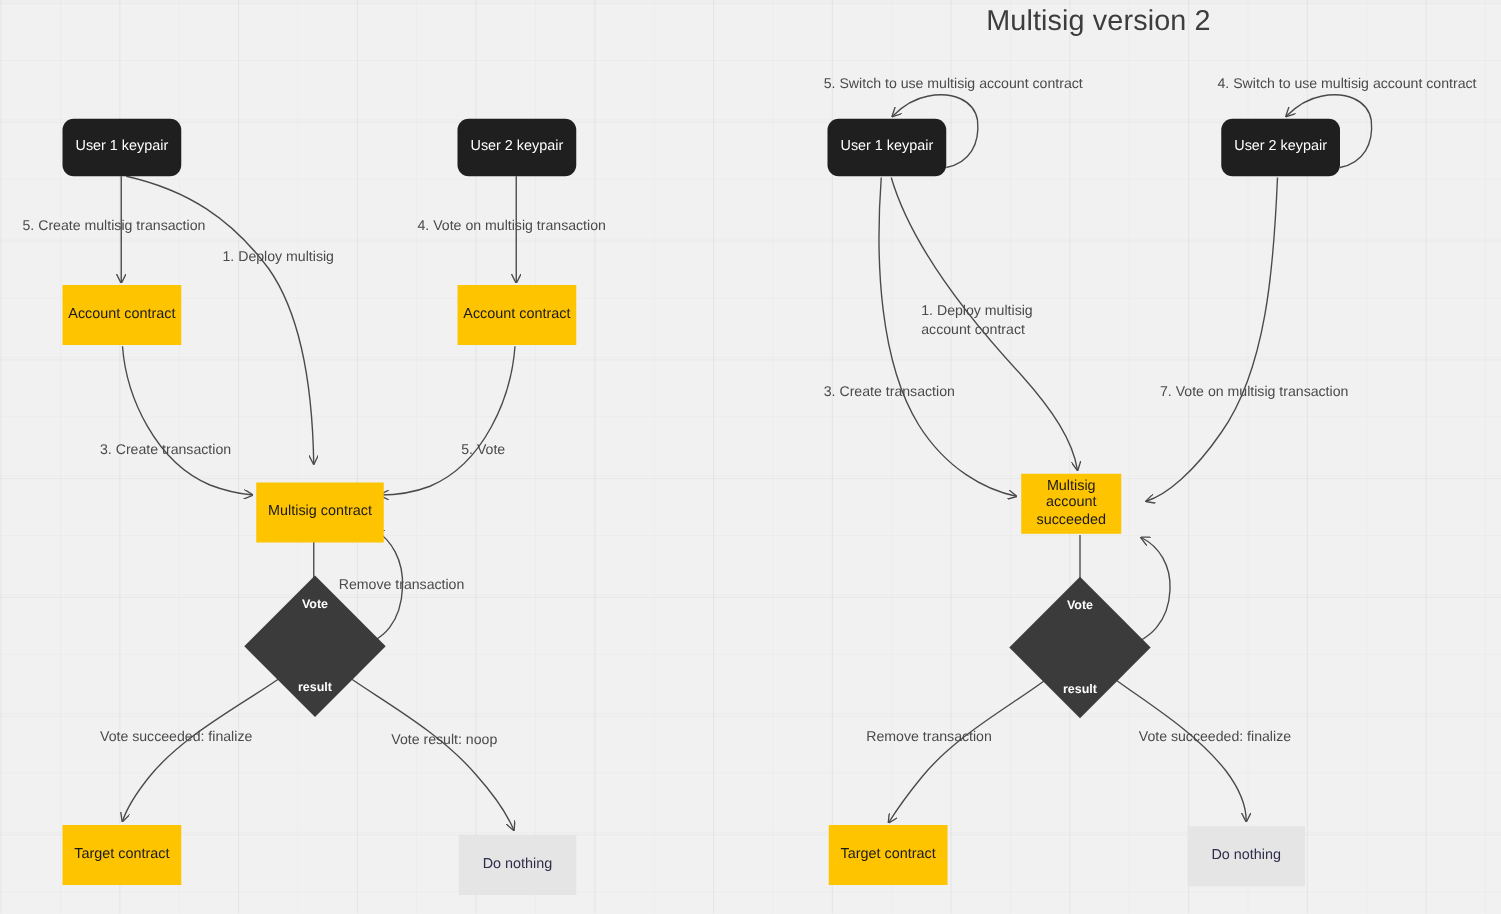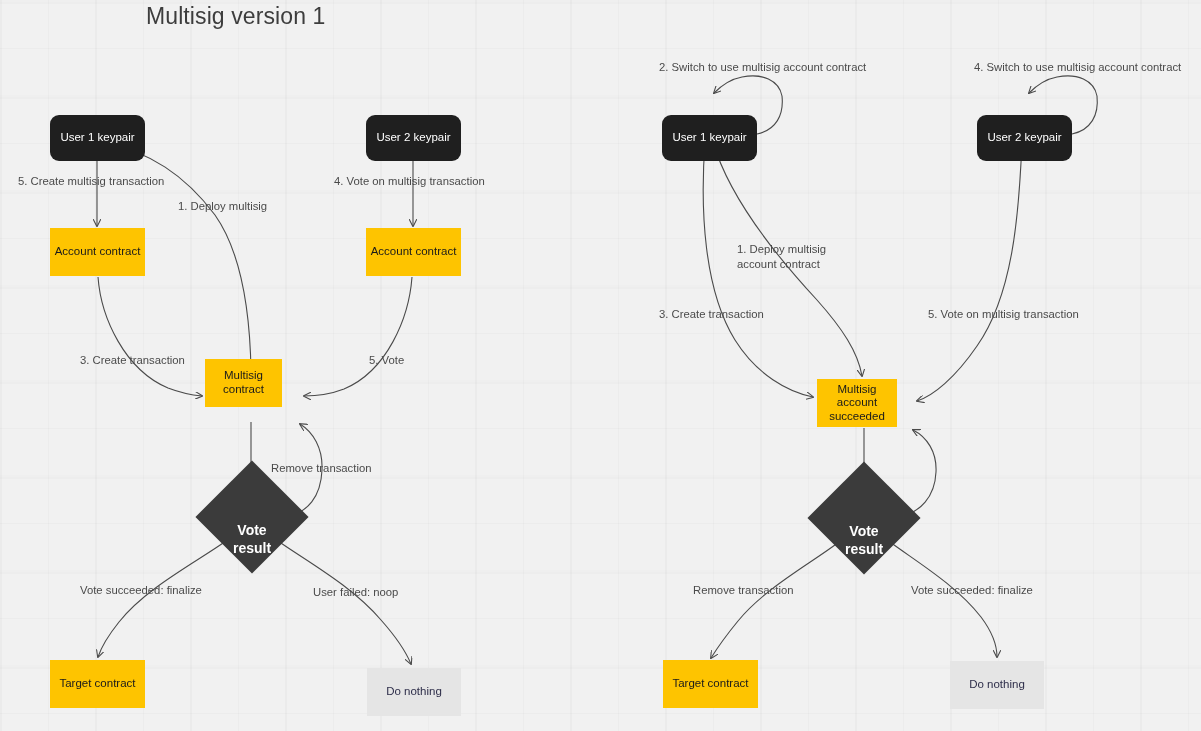--- a/index.html
+++ b/index.html
@@ -37,45 +37,44 @@
     justify-content: center;
     text-align: center;
     box-sizing: border-box;
     line-height: 1.18;
   }
   .node-dark {
     background: #1f1f1f;
     color: #ffffff;
     border-radius: 9px;
     font-size: 11.5px;
-    margin-top: 20px;
   }
   .node-yellow {
     background: #fec400;
     color: #1a1a1a;
     font-size: 11.5px;
   }
   .node-gray {
     background: #e5e5e5;
     color: #2e2e4a;
     font-size: 11.5px;
   }
   .diamond-shape {
     position: absolute;
     background: #3b3b3b;
     transform: rotate(45deg);
   }
   .diamond-label {
     position: absolute;
     display: flex;
     align-items: center;
-    justify-content: flex-end;
+    justify-content: space-between;
     text-align: center;
     color: #fff;
-    font-size: 14px;
+    font-size: 10px;
     font-weight: bold;
     line-height: 1.3;
     z-index: 4;
   }
   .title {
     position: absolute;
     color: #3d3d3d;
     font-size: 23px;
     font-weight: 400;
     white-space: nowrap;
@@ -135,31 +134,31 @@
       <path d="M 864 428 L 864 477"></path>
 
       <path d="M 894 518 C 922 514 935 495 936 472 C 937 452 927 437 913 430"></path>
 
       <path d="M 839 542 C 810 564 765 588 738 621 C 724 638 716 650 711 658"></path>
 
       <path d="M 890 542 C 917 562 956 585 981 617 C 993 633 997 647 997 657"></path>
     </g>
   </svg>
 
-  <div class="title" style="left:146px; top:3px;">Multisig version 1</div>
+  <div class="title" style="left:789px; top:3px;">Multisig version 2</div>
 
   <div class="node node-dark" style="left:50px; top:95px; width:95px; height:46px;">User 1 keypair</div>
 
   <div class="node node-dark" style="left:366px; top:95px; width:95px; height:46px;">User 2 keypair</div>
 
   <div class="node node-yellow" style="left:50px; top:228px; width:95px; height:48px;">Account contract</div>
 
   <div class="node node-yellow" style="left:366px; top:228px; width:95px; height:48px;">Account contract</div>
 
-  <div class="node node-yellow" style="left:205px; top:359px; width:77px; height:48px;">Multisig contract</div>
+  <div class="node node-yellow" style="left:205px; top:386px; width:102px; height:48px;">Multisig contract</div>
 
   <div class="diamond-shape" style="left:212px; top:477px; width:80px; height:80px;"></div>
   <div class="diamond-label" style="left:212px; top:477px; width:80px; height:80px; flex-direction:column;">
     <span>Vote</span>
     <span>result</span>
   </div>
 
   <div class="node node-yellow" style="left:50px; top:660px; width:95px; height:48px;">Target contract</div>
 
   <div class="node node-gray" style="left:367px; top:668px; width:94px; height:48px;">Do nothing</div>
@@ -171,53 +170,53 @@
   <div class="edge-label" style="left:80px; top:353px;">3. Create transaction</div>
 
   <div class="edge-label" style="left:334px; top:174px;">4. Vote on multisig transaction</div>
 
   <div class="edge-label" style="left:369px; top:353px;">5. Vote</div>
 
   <div class="edge-label" style="left:271px; top:461px;">Remove transaction</div>
 
   <div class="edge-label" style="left:80px; top:583px;">Vote succeeded: finalize</div>
 
-  <div class="edge-label" style="left:313px; top:585px;">User failed: noop</div>
+  <div class="edge-label" style="left:313px; top:585px;">Vote result: noop</div>
 
   <div class="node node-dark" style="left:662px; top:95px; width:95px; height:46px;">User 1 keypair</div>
 
   <div class="node node-dark" style="left:977px; top:95px; width:95px; height:46px;">User 2 keypair</div>
 
   <div class="node node-yellow" style="left:817px; top:379px; width:80px; height:48px; flex-direction:column;">
     <span>Multisig account</span>
     <span>succeeded</span>
   </div>
 
   <div class="diamond-shape" style="left:824px; top:478px; width:80px; height:80px;"></div>
   <div class="diamond-label" style="left:824px; top:478px; width:80px; height:80px; flex-direction:column;">
     <span>Vote</span>
     <span>result</span>
   </div>
 
   <div class="node node-yellow" style="left:663px; top:660px; width:95px; height:48px;">Target contract</div>
 
   <div class="node node-gray" style="left:950px; top:661px; width:94px; height:48px;">Do nothing</div>
 
-  <div class="edge-label" style="left:659px; top:60px;">2. Switch to use multisig account contract</div>
+  <div class="edge-label" style="left:659px; top:60px;">5. Switch to use multisig account contract</div>
 
   <div class="edge-label" style="left:974px; top:60px;">4. Switch to use multisig account contract</div>
 
   <div class="edge-label" style="left:737px; top:242px; text-align:left;">
     <span>1. Deploy multisig</span><br>
     <span>account contract</span>
   </div>
 
   <div class="edge-label" style="left:659px; top:307px;">3. Create transaction</div>
 
-  <div class="edge-label" style="left:928px; top:307px;">5. Vote on multisig transaction</div>
+  <div class="edge-label" style="left:928px; top:307px;">7. Vote on multisig transaction</div>
 
   <div class="edge-label" style="left:884px; top:464px;"></div>
 
   <div class="edge-label" style="left:693px; top:583px;">Remove transaction</div>
 
   <div class="edge-label" style="left:911px; top:583px;">Vote succeeded: finalize</div>
 
 </div>
 
 </body></html>

